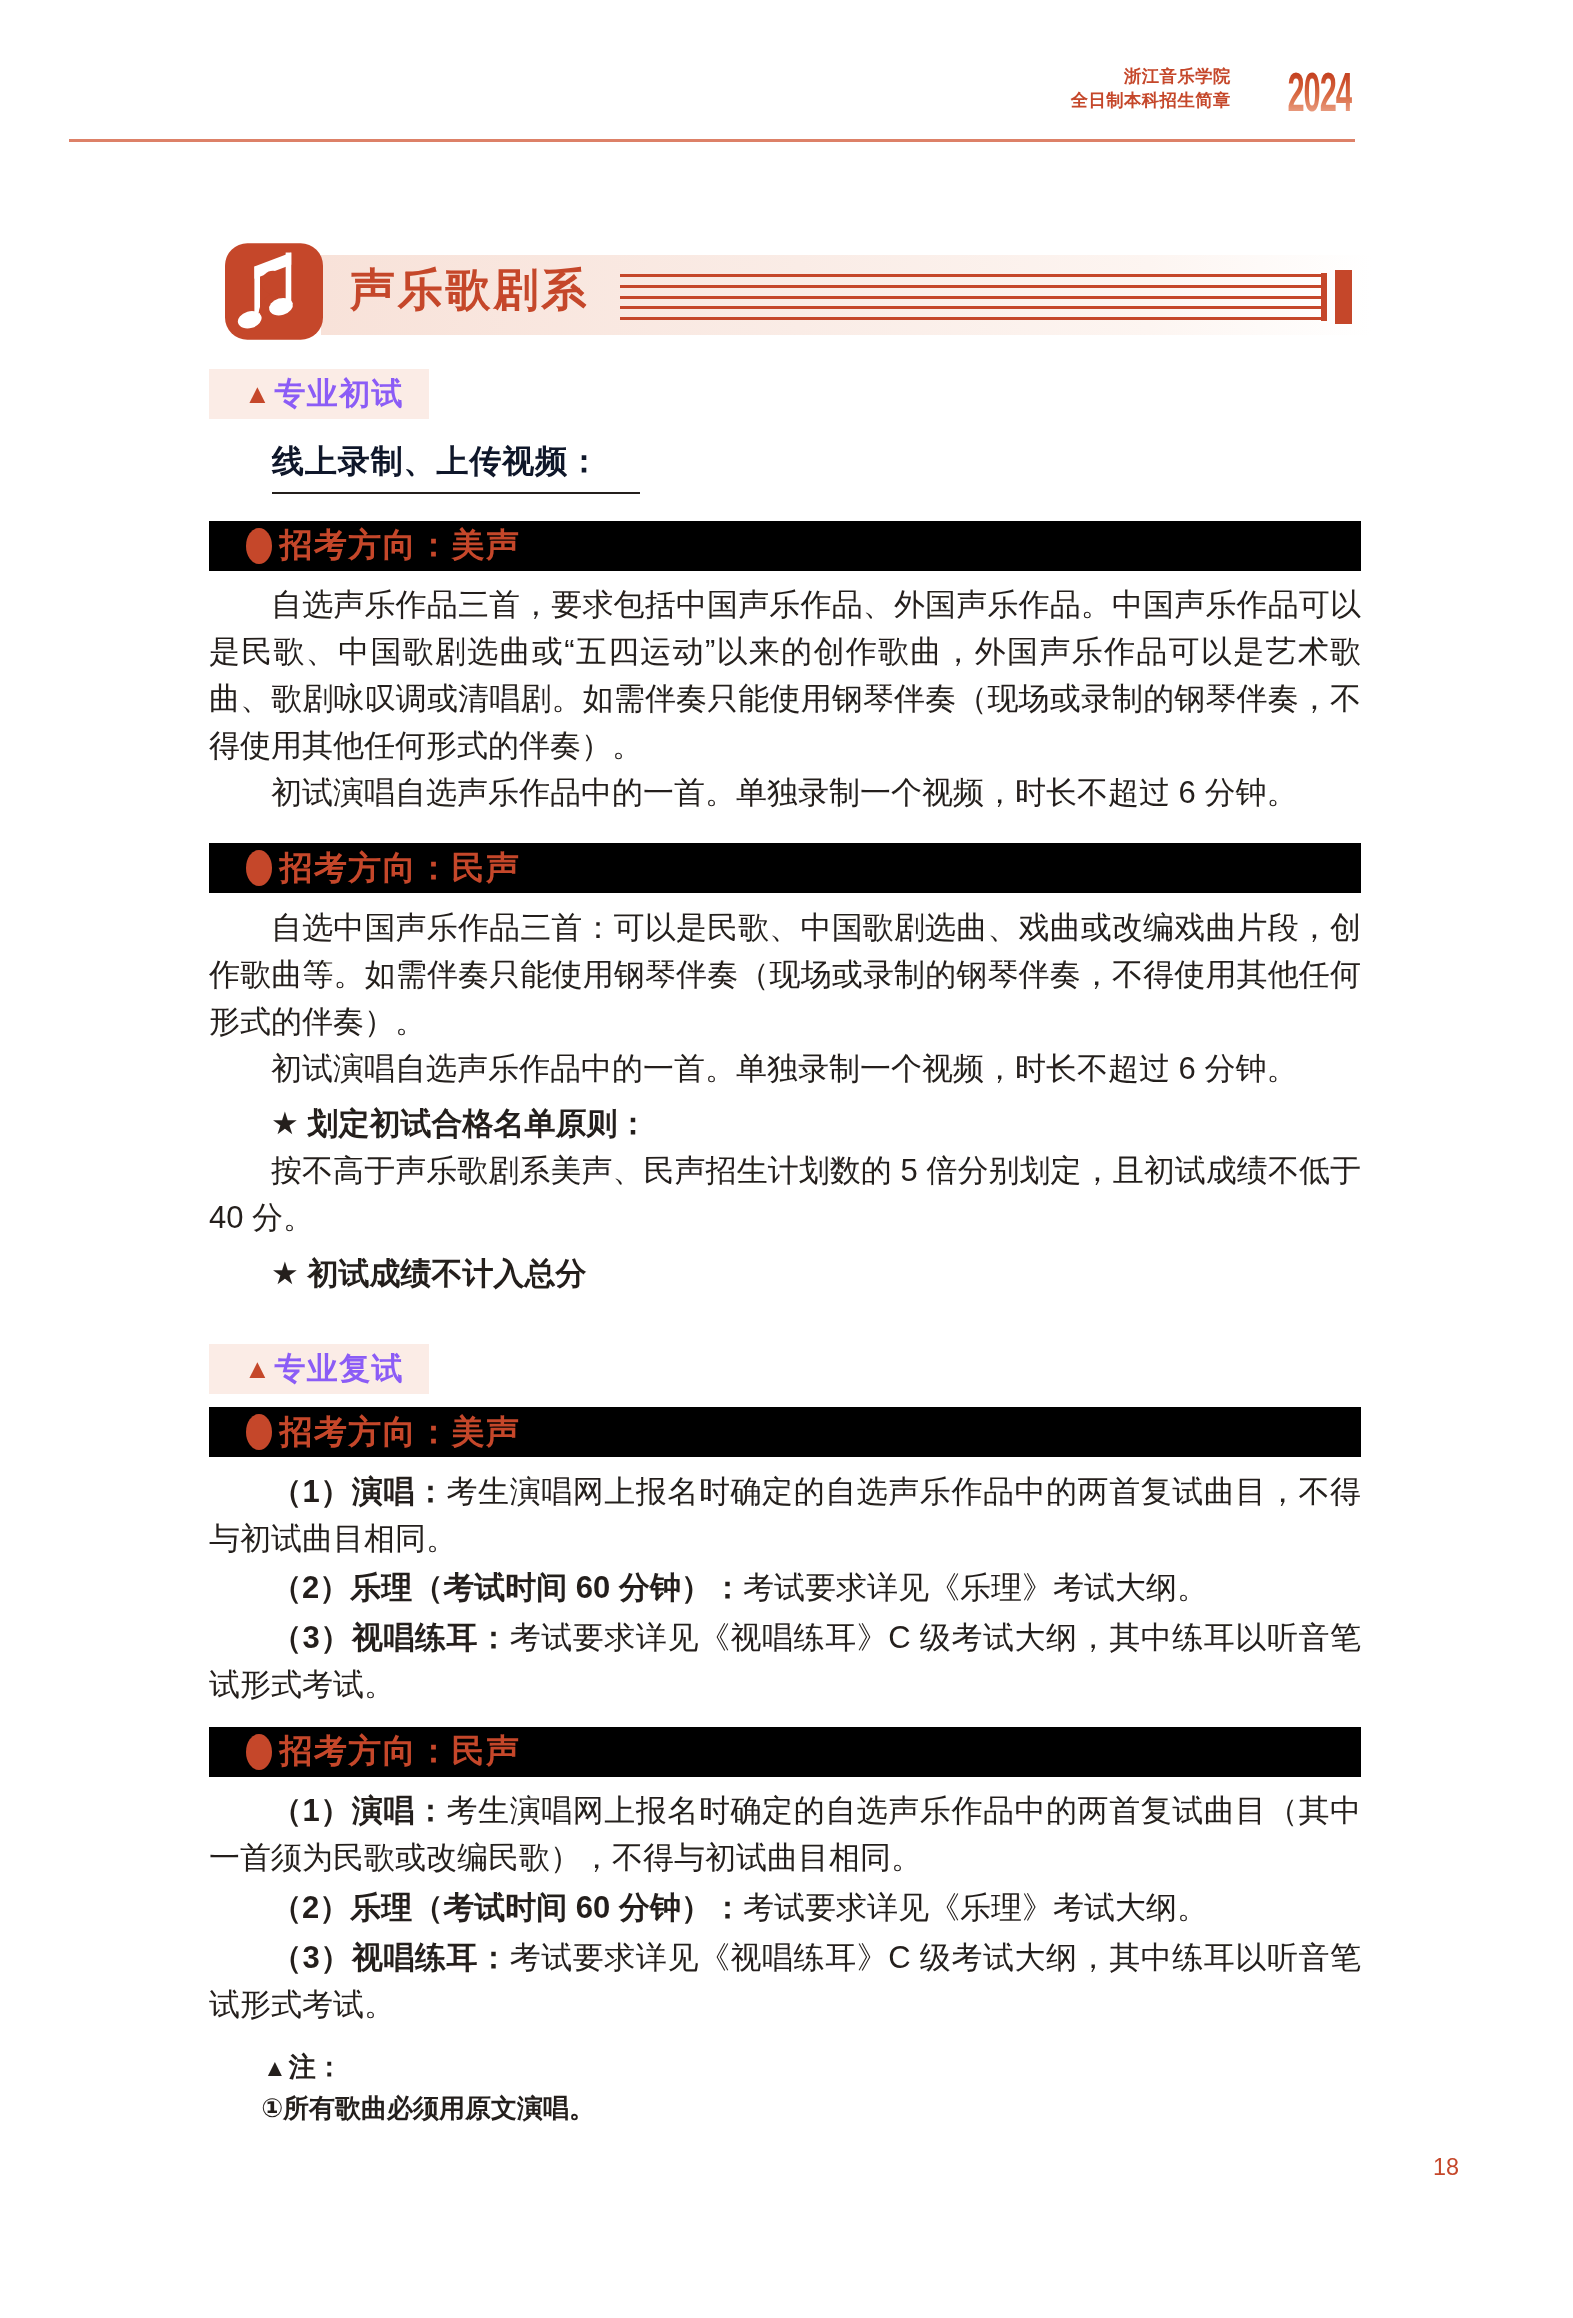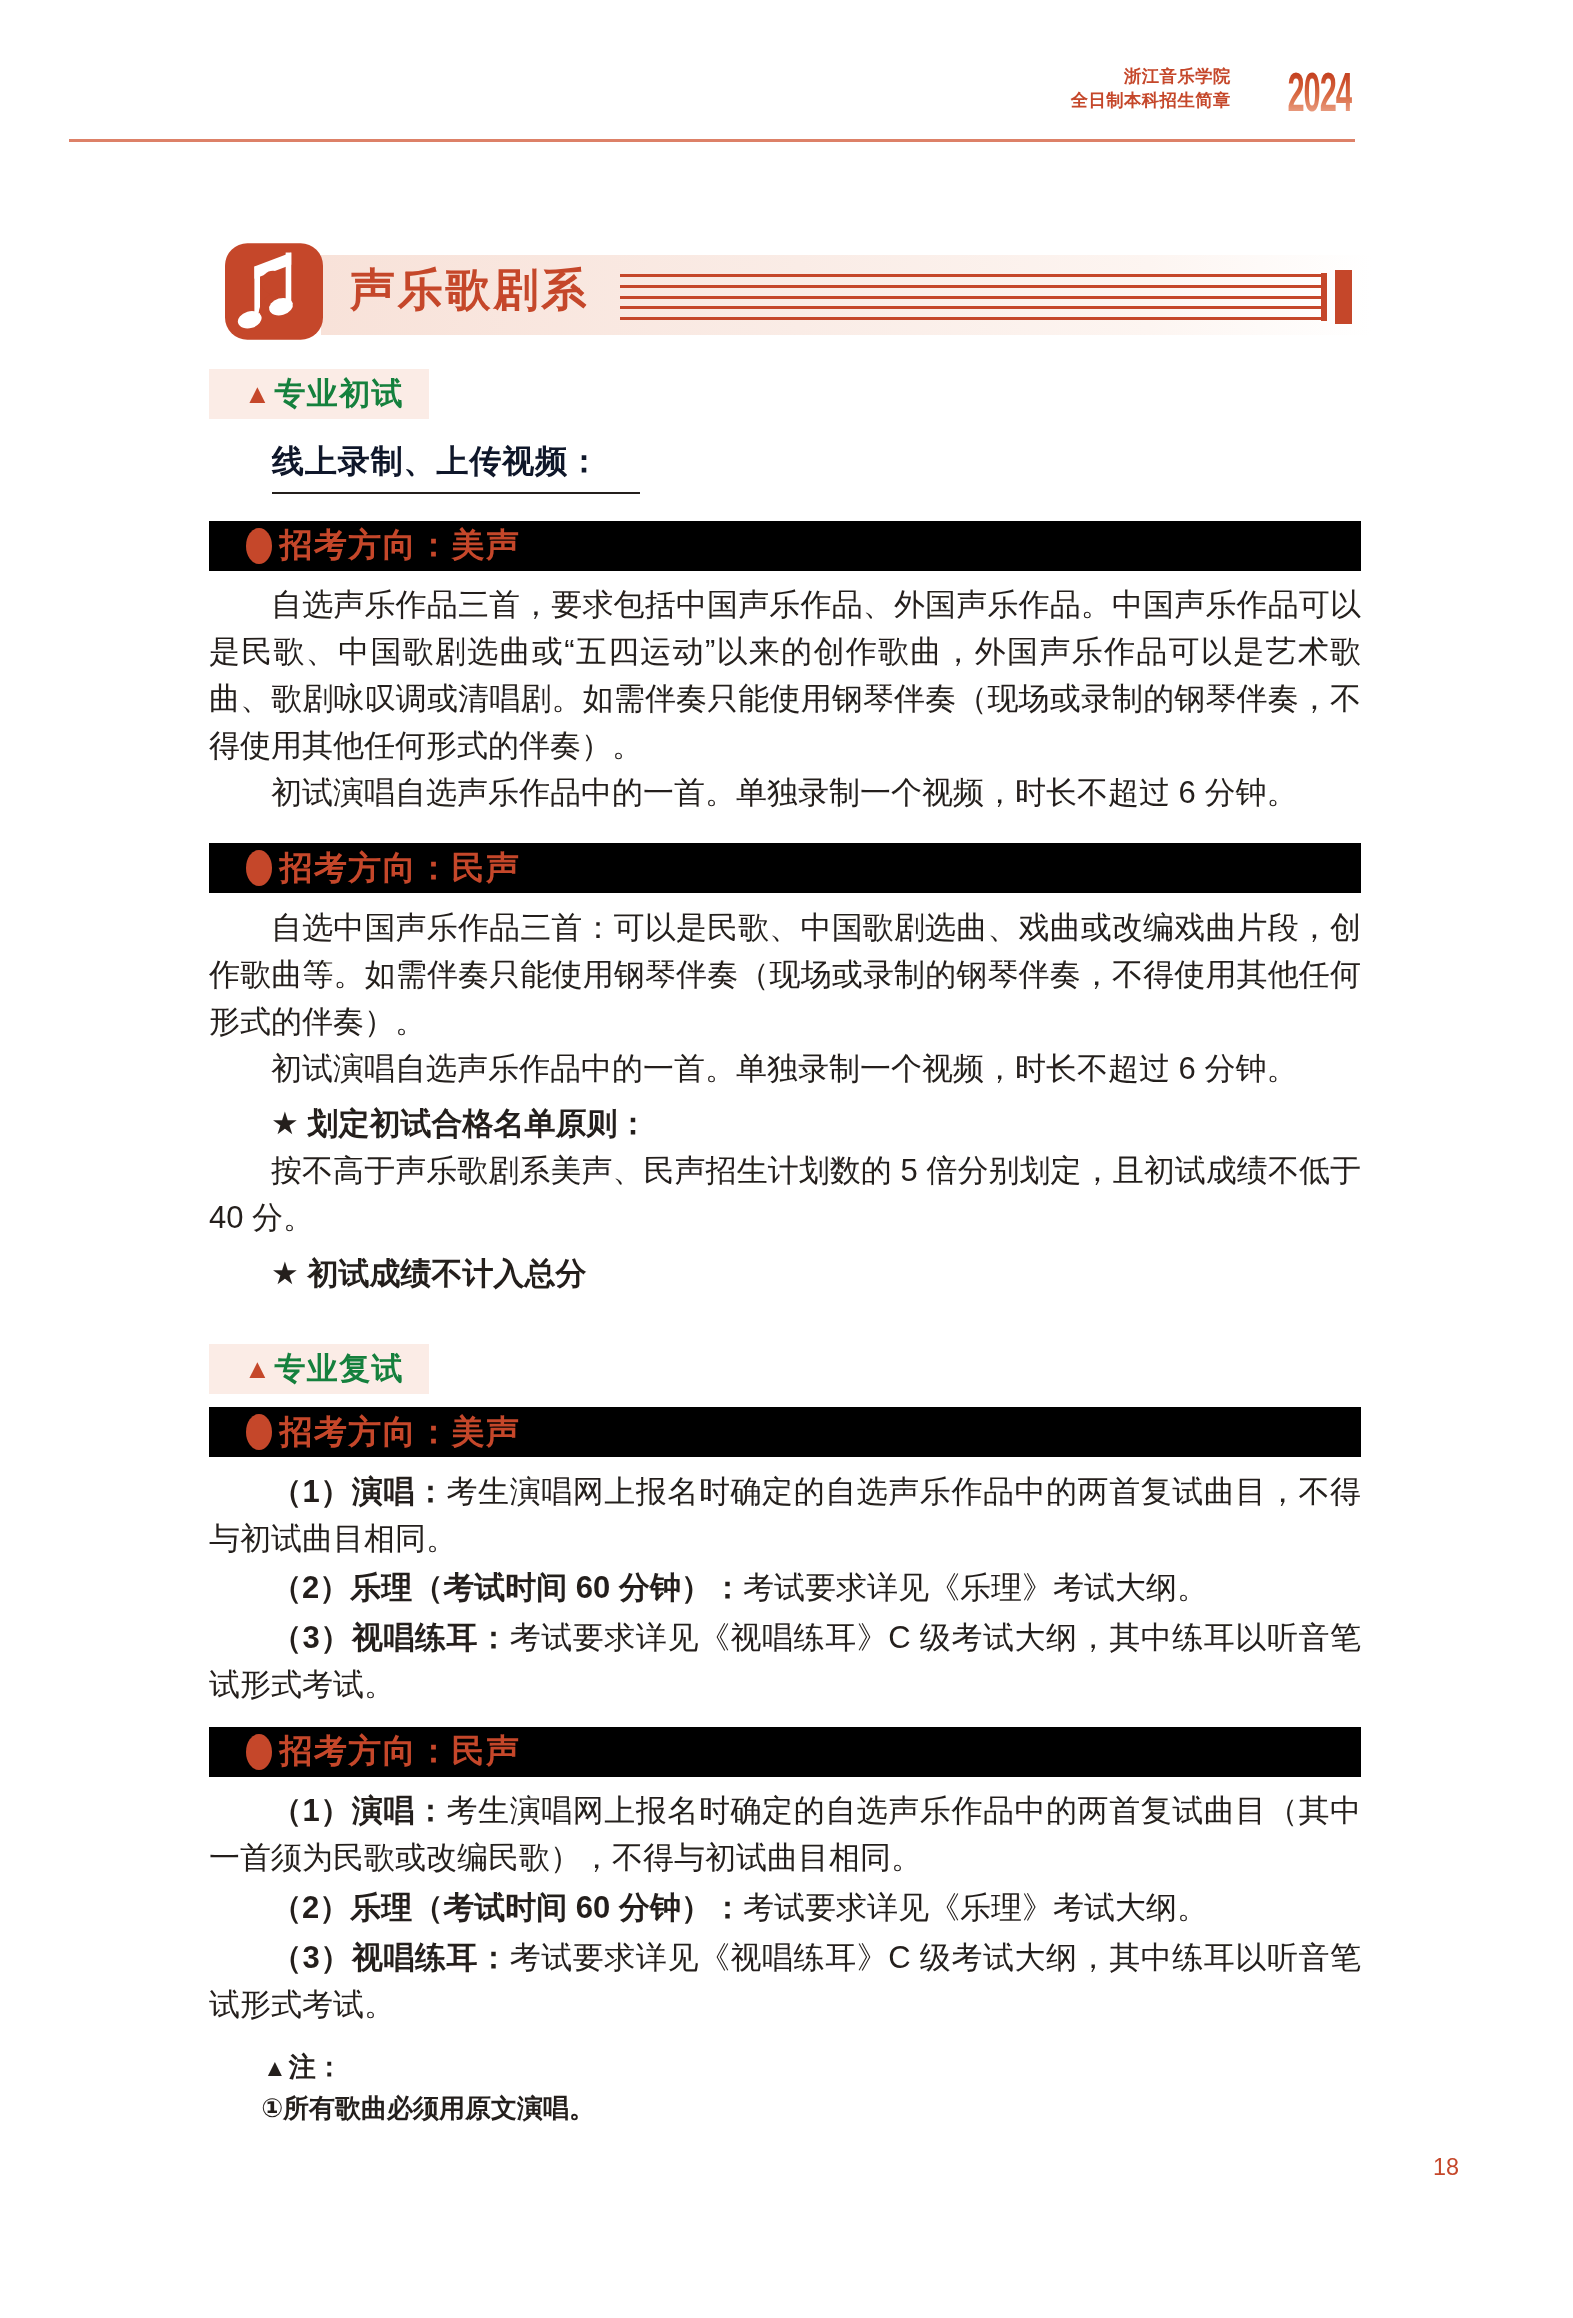--- a/index.html
+++ b/index.html
@@ -29,21 +29,21 @@
   .staff{position:absolute;left:411px;top:31px;width:743px;height:46px;}
   .staff-line{position:absolute;left:0;width:701px;height:3.3px;background:#c5472a;}
   .staff-bar-thin{position:absolute;left:701px;top:-0.9px;width:5.6px;height:48px;background:#c5472a;}
   .staff-bar-thick{position:absolute;left:715px;top:-3.7px;width:17px;height:54px;background:#c5472a;}
   
   .section-box{display:flex;align-items:center;width:220px;height:50px;background:#fbece6;
     padding-left:35px;box-sizing:border-box;}
   .mt-box1{margin-top:0px;}
   .mt-box2{margin-top:47px;}
   .tri{color:#c5472a;font-size:27px;line-height:1;margin-right:3.7px;}
-  .section-box-label{color:#15803d;font-size:31px;font-weight:700;letter-spacing:1.4px;white-space:nowrap;}
+  .section-box-label{color:#8b5cf6;font-size:31px;font-weight:700;letter-spacing:1.4px;white-space:nowrap;}
   
   .subhead{margin:20.6px 0 0 63px;}
   .subhead-text{display:inline-block;font-size:32px;font-weight:700;color:#0f172a;
     border-bottom:2.8px solid #241f1c;padding:0 39px 8.4px 0;letter-spacing:0.9px;}
   
   .band{display:flex;align-items:center;height:50px;background:#000000;
     padding-left:37px;box-sizing:border-box;width:100%;}
   .mt-band{margin-top:27px;}
   .mt-band-sm{margin-top:18.7px;}
   .mt-band-xs{margin-top:13px;}

